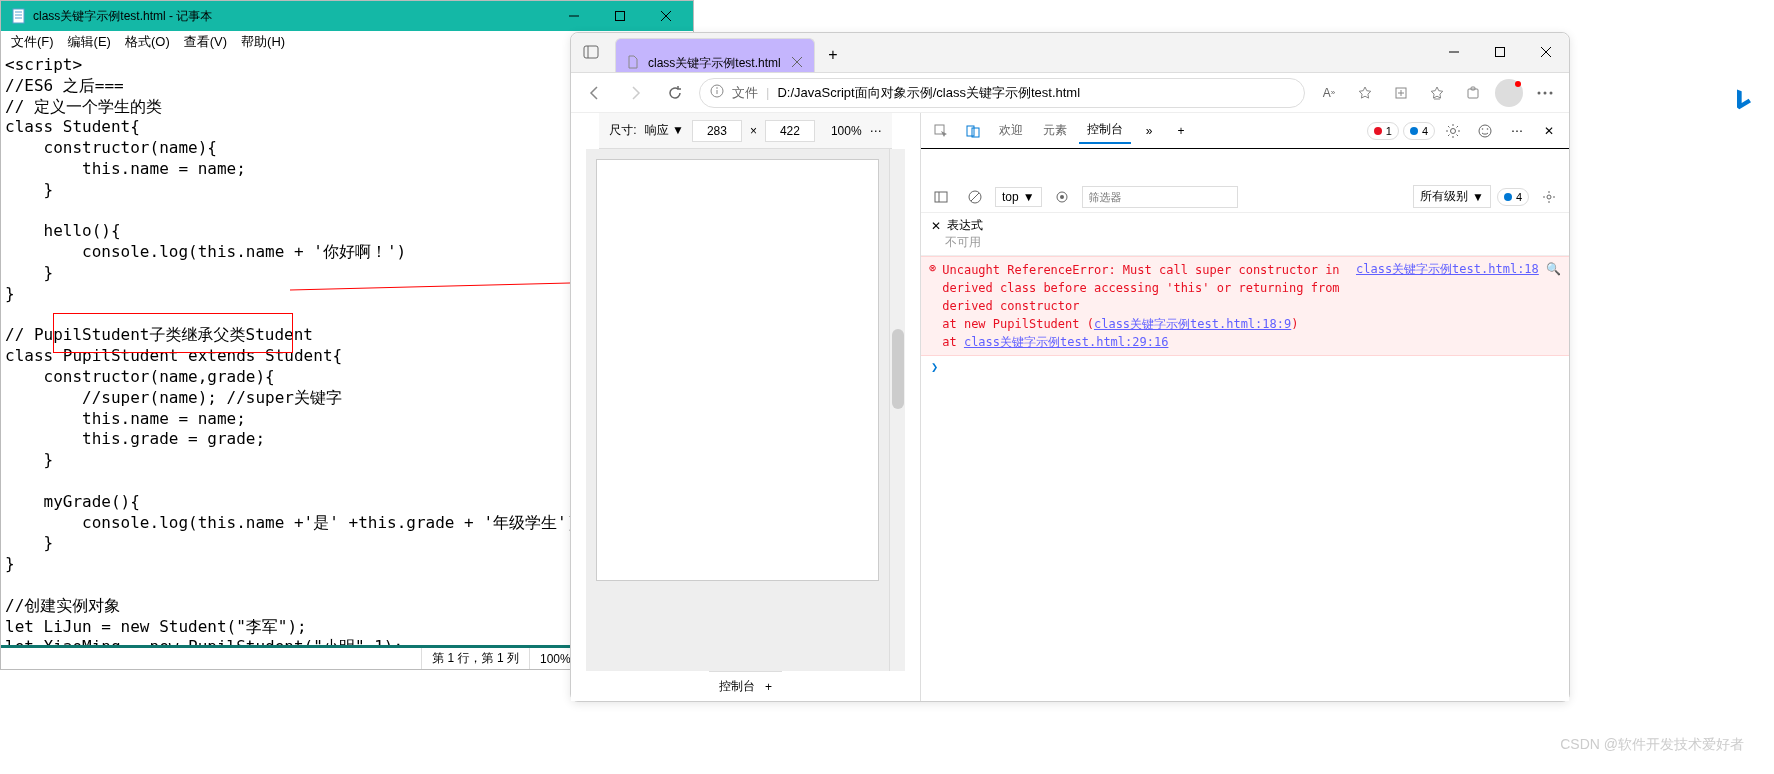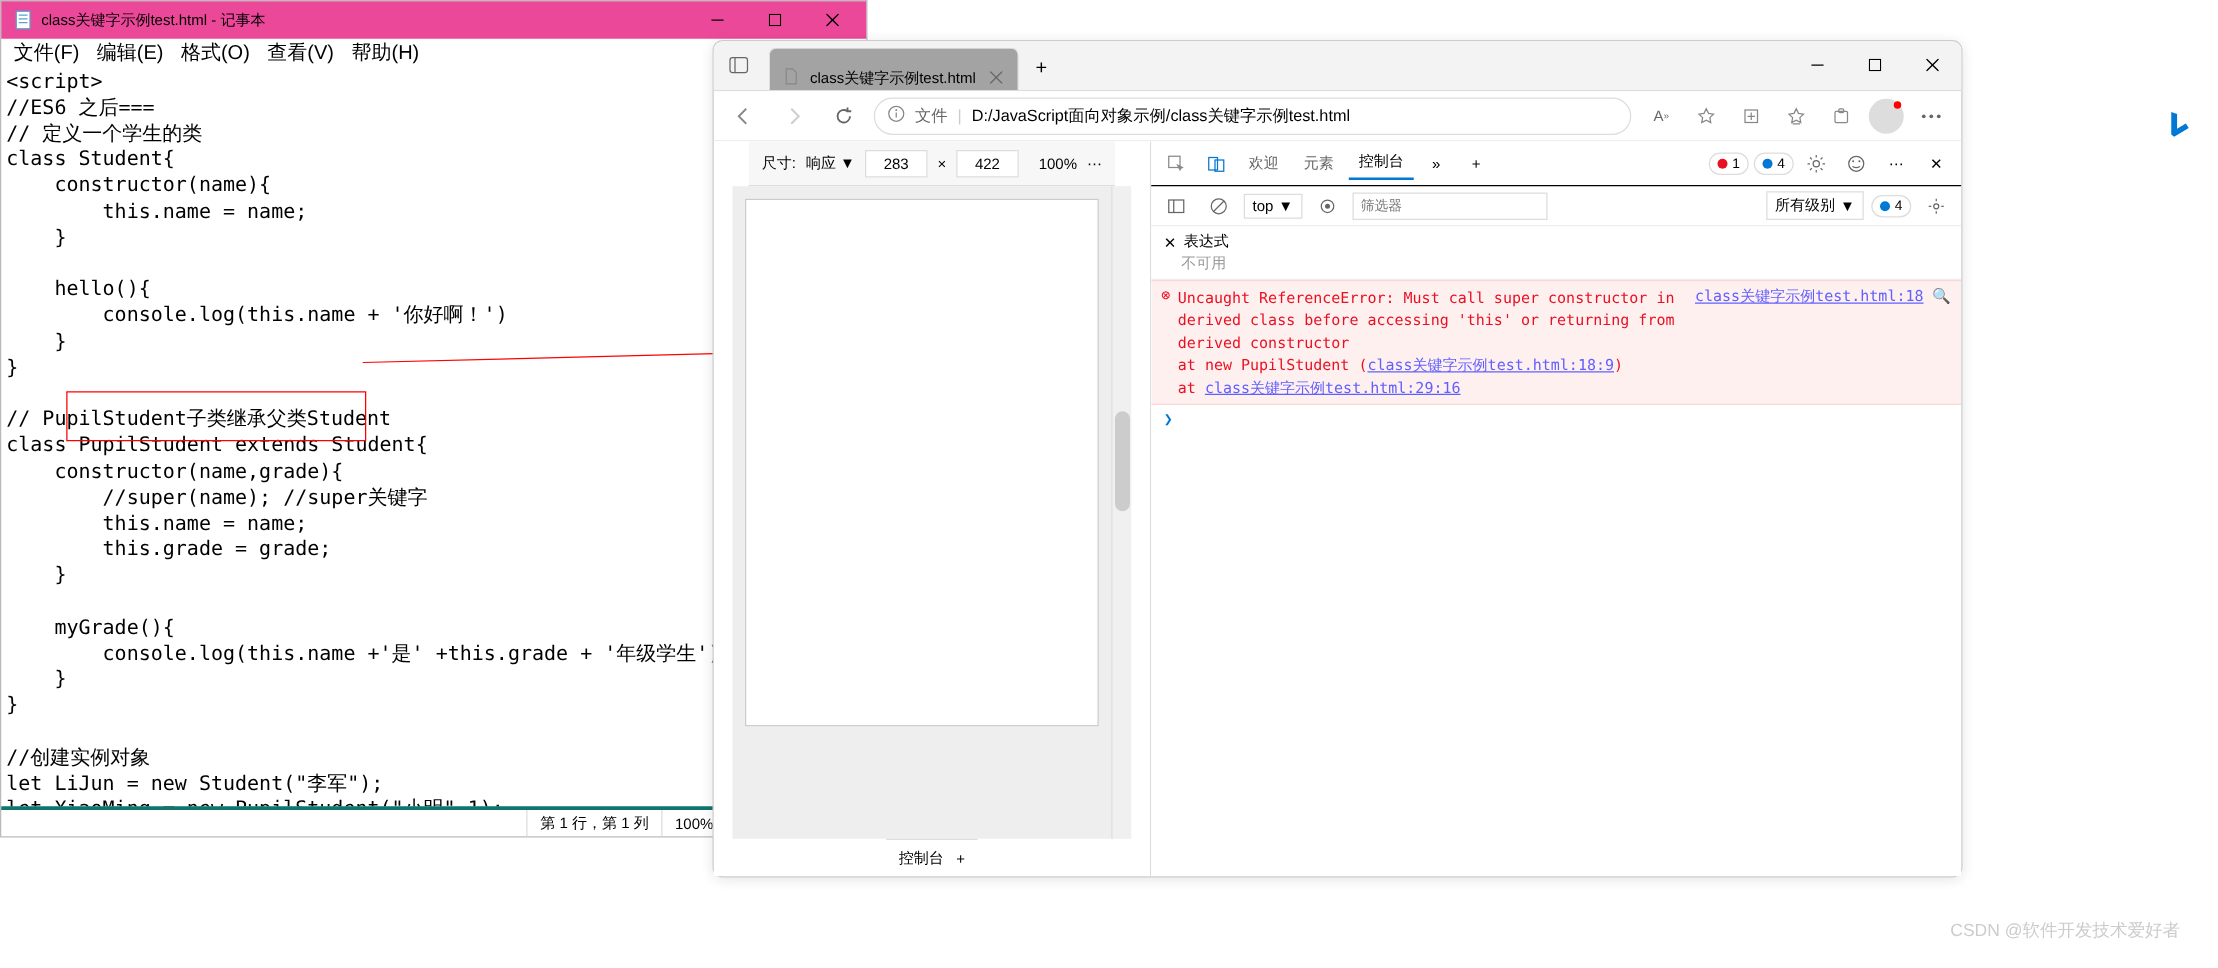--- a/index.html
+++ b/index.html
@@ -1,38 +1,38 @@
 <!DOCTYPE html>
 <html><head>
 <meta charset="utf-8">
 <style>
 * { box-sizing: border-box; margin: 0; padding: 0; }
 body { font-family: "Segoe UI", "Microsoft YaHei", sans-serif; font-size: 12px; background: #fff; width: 1774px; height: 774px; position: relative; overflow: hidden; }
 
 
 .notepad { position: absolute; left: 0; top: 0; width: 694px; height: 670px; border: 1px solid #bbb; background: #fff; display: flex; flex-direction: column; }
-.np-title { height: 30px; display: flex; align-items: center; padding: 0 4px; background: #ec4899; }
+.np-title { height: 30px; display: flex; align-items: center; padding: 0 4px; background: #14b8a6; }
 .np-icon { width: 16px; height: 16px; margin: 0 6px; display: inline-flex; }
 .np-title-text { flex: 1; font-size: 12px; }
 .np-ctrl { width: 46px; height: 30px; display: flex; align-items: center; justify-content: center; cursor: pointer; }
-.np-menu { height: 22px; display: flex; align-items: center; padding: 0 4px; gap: 2px; font-size: 16px; }
+.np-menu { height: 22px; display: flex; align-items: center; padding: 0 4px; gap: 2px; font-size: 13px; }
 .np-menu span { padding: 2px 6px; cursor: pointer; }
 .np-body { flex: 1; padding: 2px 4px; font-family: SimSun, "宋体", monospace; font-size: 16px; line-height: 1.3; white-space: pre; overflow: hidden; position: relative; }
 .highlight-box { position: absolute; border: 1px solid red; pointer-events: none; }
 .np-status { height: 24px; border-top: 3px solid #0f766e; display: flex; align-items: center; font-size: 12px; }
 .np-status > div { padding: 0 10px; border-left: 1px solid #ddd; height: 100%; display: flex; align-items: center; }
 
 
 .arrow-svg { position: absolute; left: 290px; top: 272px; pointer-events: none; }
 
 
 .browser { position: absolute; left: 570px; top: 32px; width: 1000px; height: 670px; border: 1px solid #ccc; background: #fff; border-radius: 8px; display: flex; flex-direction: column; box-shadow: 0 2px 10px rgba(0,0,0,.1); }
 .br-tabs { height: 40px; background: #f3f3f3; display: flex; align-items: flex-end; border-bottom: 1px solid #ddd; border-radius: 8px 8px 0 0; }
 .tab-strip-icon { width: 40px; height: 40px; display: flex; align-items: center; justify-content: center; cursor: pointer; }
-.br-tab { height: 34px; background: #a3a3a3; border-radius: 6px 6px 0 0; display: flex; align-items: flex-start; padding: 15px 10px; margin-left: 4px; gap: 8px; min-width: 200px; border: 1px solid #ddd; border-bottom: none; }
+.br-tab { height: 34px; background: #c4b5fd; border-radius: 6px 6px 0 0; display: flex; align-items: flex-end; padding: 0 10px; margin-left: 4px; gap: 8px; min-width: 200px; border: 1px solid #ddd; border-bottom: none; }
 .br-tab-text { flex: 1; font-size: 12px; }
 .tab-close { cursor: pointer; padding: 2px; }
 .new-tab { width: 36px; height: 34px; display: flex; align-items: center; justify-content: center; cursor: pointer; font-size: 16px; }
 .br-win-ctrls { margin-left: auto; display: flex; }
 .br-win-ctrls > div { width: 46px; height: 40px; display: flex; align-items: center; justify-content: center; cursor: pointer; }
 .br-addr { height: 40px; display: flex; align-items: center; padding: 0 8px; gap: 8px; border-bottom: 1px solid #eee; }
 .addr-btn { width: 32px; height: 32px; display: flex; align-items: center; justify-content: center; cursor: pointer; border-radius: 4px; color: #666; }
 .addr-bar { flex: 1; height: 30px; border: 1px solid #ddd; border-radius: 15px; display: flex; align-items: center; padding: 0 10px; gap: 8px; font-size: 13px; }
 .addr-icons { display: flex; gap: 4px; align-items: center; }
 .avatar { width: 28px; height: 28px; border-radius: 50%; background: #ddd; position: relative; }
@@ -51,21 +51,21 @@
 
 
 .devtools { flex: 1; display: flex; flex-direction: column; background: #fff; }
 .dt-tabs { height: 36px; display: flex; align-items: center; padding: 0 6px; gap: 4px; border-bottom: 1px solid #000000; font-size: 12px; }
 .dt-tab { padding: 4px 8px; cursor: pointer; color: #666; }
 .dt-tab.active { color: #000; border-bottom: 2px solid #0078d4; }
 .dt-icon { width: 28px; height: 28px; display: flex; align-items: center; justify-content: center; cursor: pointer; border-radius: 4px; }
 .dt-badge { display: flex; align-items: center; gap: 4px; padding: 2px 6px; border: 1px solid #ddd; border-radius: 10px; font-size: 11px; }
 .dt-badge .dot-r { width: 8px; height: 8px; border-radius: 50%; background: #e81123; }
 .dt-badge .dot-b { width: 8px; height: 8px; border-radius: 50%; background: #0078d4; }
-.dt-filter { height: 32px; display: flex; align-items: center; padding: 0 6px; gap: 6px; border-bottom: 1px solid #eee; font-size: 12px; }
+.dt-filter { height: 32px; display: flex; align-items: center; padding: 0 6px; gap: 6px; border-bottom: 1px solid #eee; font-size: 12px; margin-top: 32px; }
 .dt-filter input { flex: 0 0 100px; height: 22px; border: 1px solid #ddd; padding: 2px 6px; font-size: 11px; }
 .dt-dropdown { padding: 2px 6px; border: 1px solid #ddd; display: flex; align-items: center; gap: 4px; cursor: pointer; }
 .expr-section { padding: 4px 10px; border-bottom: 1px solid #eee; font-size: 12px; }
 .expr-title { display: flex; align-items: center; gap: 6px; }
 .expr-sub { color: #999; padding-left: 14px; }
 .console-body { flex: 1; font-family: Consolas, monospace; font-size: 12px; overflow: auto; }
 .err-block { background: #fff0f0; border-top: 1px solid #ffd6d6; border-bottom: 1px solid #ffd6d6; padding: 4px 8px; display: flex; }
 .err-icon { color: #e81123; margin-right: 6px; }
 .err-text { color: #e81123; flex: 1; line-height: 1.5; }
 .err-link { color: #6060ff; text-decoration: underline; cursor: pointer; }

